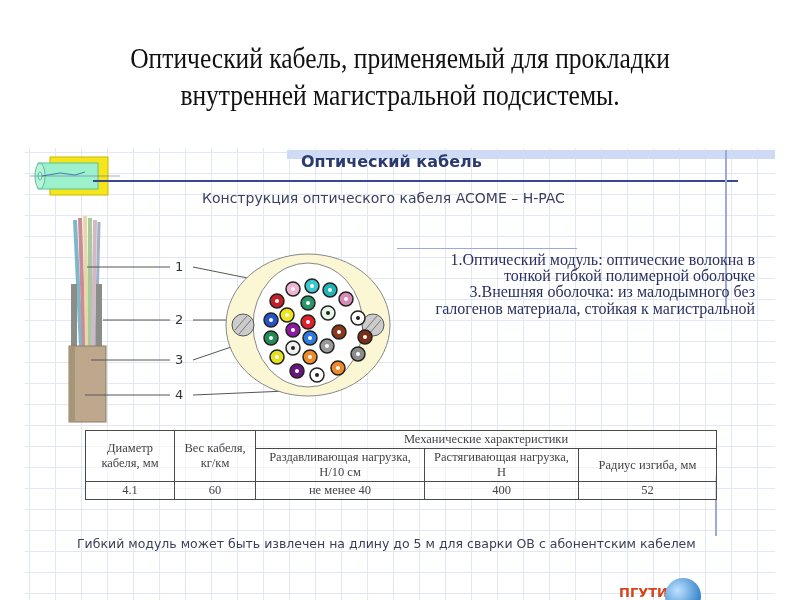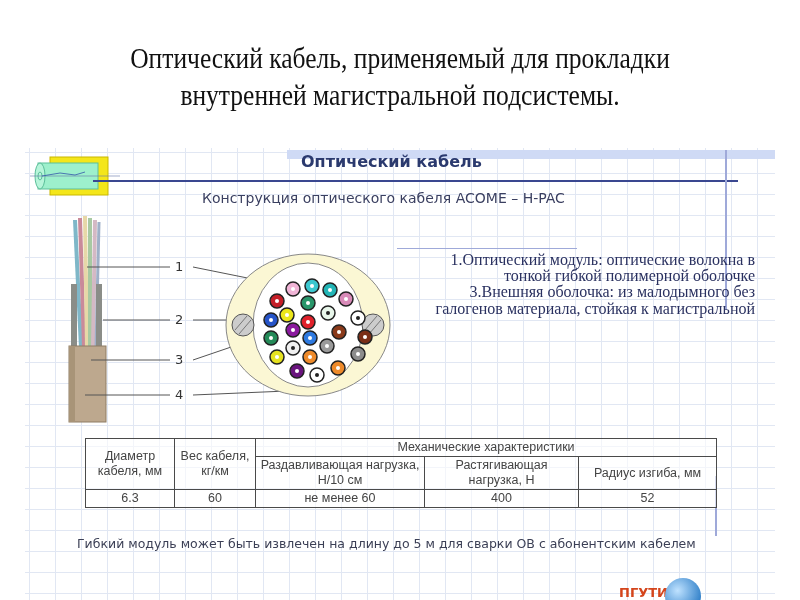--- a/index.html
+++ b/index.html
@@ -40,22 +40,22 @@
     font-size:14px; color:#3a3f60;
   }
   .diagram { position:absolute; left:0; top:60px; width:380px; height:220px; }
   .legend {
     position:absolute; left:390px; top:104px; width:340px;
     font-family:"Liberation Serif", serif; font-size:16px; line-height:16.2px; color:#2a3160;text-align:right;
   }
   .legend-line { position:absolute; left:372px; top:100px; width:180px; height:1px; background:#9fa9d9; }
   .legend .num { display:inline-block; width:38px; }
   table.spec {
-    position:absolute; left:60px; top:290px; width:632px; border-collapse:collapse;
-    font-family:Liberation Sans, sans-serif; font-size:12.5px; color:#444;
+    position:absolute; left:60px; top:282px; width:632px; border-collapse:collapse;
+    font-family:Liberation Serif, serif; font-size:12.5px; color:#444;
     background:rgba(255,255,255,0.6);
   }
   table.spec td, table.spec th {
     border:1.5px solid #4a4a4a; text-align:center; font-weight:normal; padding:1px 4px; line-height:15px;
   }
   .footer-note {
     position:absolute; left:52px; top:388px; font-family:"DejaVu Sans", sans-serif;
     font-size:12.5px; color:#3b3f55;
   }
   .logo { position:absolute; left:594px; top:434px; width:110px; height:18px; }
@@ -200,23 +200,23 @@
       <th rowspan="2" style="width:80px">Диаметр кабеля, мм</th>
       <th rowspan="2" style="width:72px">Вес кабеля, кг/км</th>
       <th colspan="3">Механические характеристики</th>
     </tr>
     <tr>
       <th style="width:160px">Раздавливающая нагрузка,  Н/10 см</th>
       <th style="width:145px">Растягивающая нагрузка,  Н</th>
       <th>Радиус изгиба, мм</th>
     </tr>
     <tr>
-      <td>6.3</td>
+      <td>4.1</td>
       <td>60</td>
-      <td>не менее  60</td>
+      <td>не менее  40</td>
       <td>400</td>
       <td>52</td>
     </tr>
   </tbody>
     </table>
 
   <div class="footer-note">Гибкий модуль может быть извлечен на длину до 5 м для сварки ОВ с абонентским кабелем</div>
 
   <div class="logo">
     <span class="logo-text">ПГУТИ</span>

